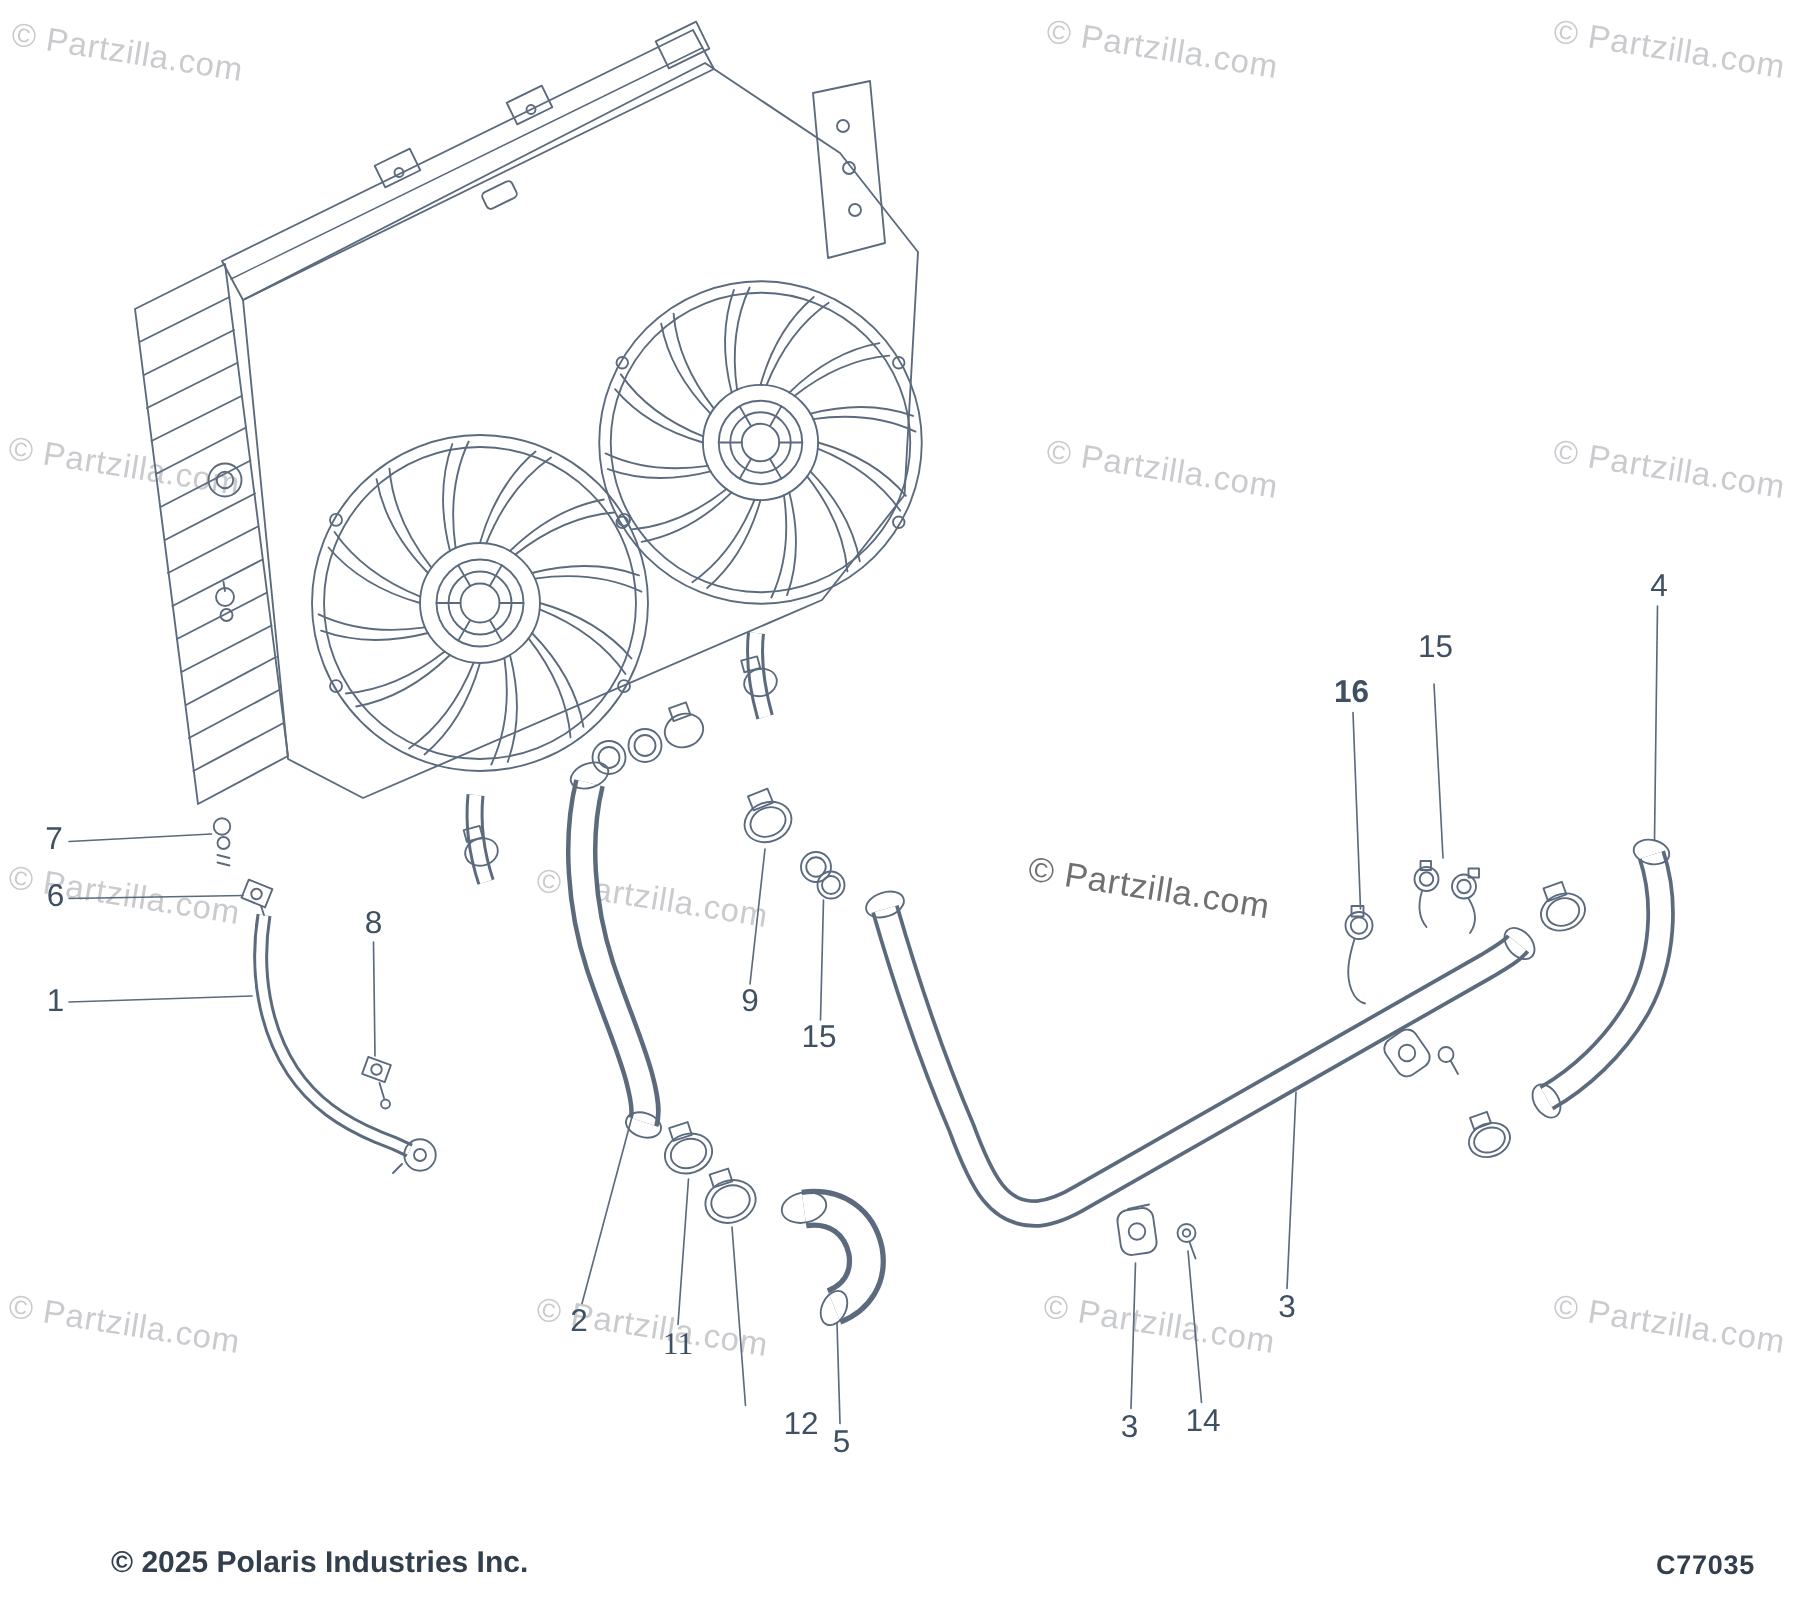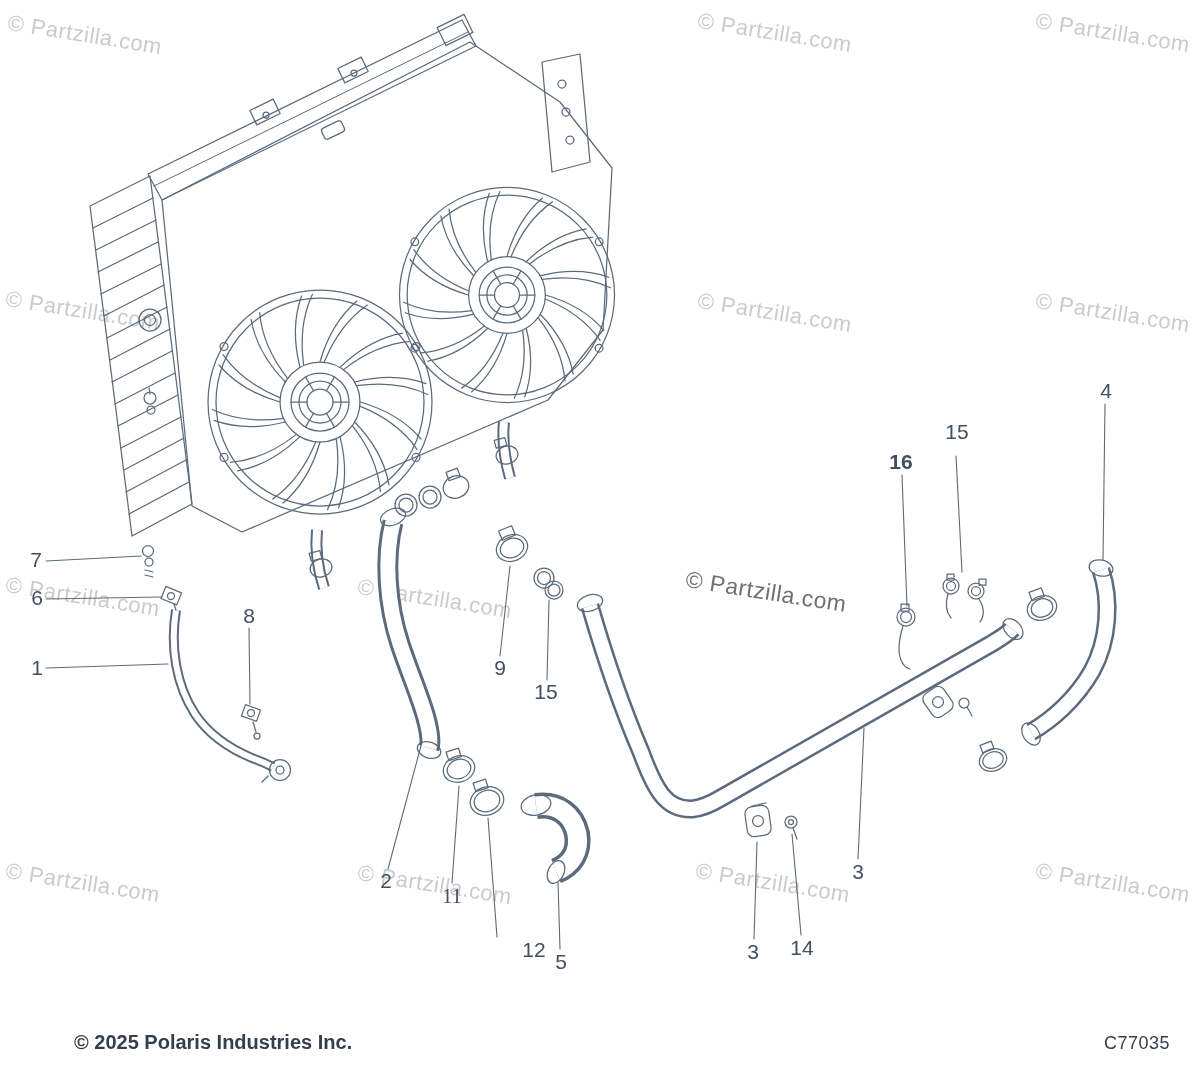--- a/index.html
+++ b/index.html
@@ -15,21 +15,21 @@
   .watermark.dark { color:#6e7072; font-size:23px; }
   .callout {
     position:absolute; transform:translate(-50%,-50%);
     font-size:21px; color:#3f5063;
   }
   .diagram { position:absolute; left:0; top:0; }
   .diagram * { vector-effect:non-scaling-stroke; }
   .tube-out { stroke:#5b6b7d; fill:none; stroke-linecap:butt; }
   .tube-in  { stroke:#ffffff; fill:none; stroke-linecap:butt; }
   .footer-left  { position:absolute; left:26px;  bottom:12px; font-size:20px; font-weight:600; color:#333f4d;margin-left:48px; }
-  .footer-right { position:absolute; right:30px; bottom:12px; font-size:18px; font-weight:400; color:#333f4d; letter-spacing:0.5px; }
+  .footer-right { position:absolute; right:30px; bottom:12px; font-size:18px; font-weight:700; color:#333f4d; letter-spacing:0.5px; }
 </style>
 </head>
 <body>
 
 <div class="stage">
 
   <div class="watermark-layer">
 
   <div class="watermark" style="left: 10px; top: 10px;">© Partzilla.com</div>
       <div class="watermark" style="left: 700px; top: 8px;">© Partzilla.com</div>

